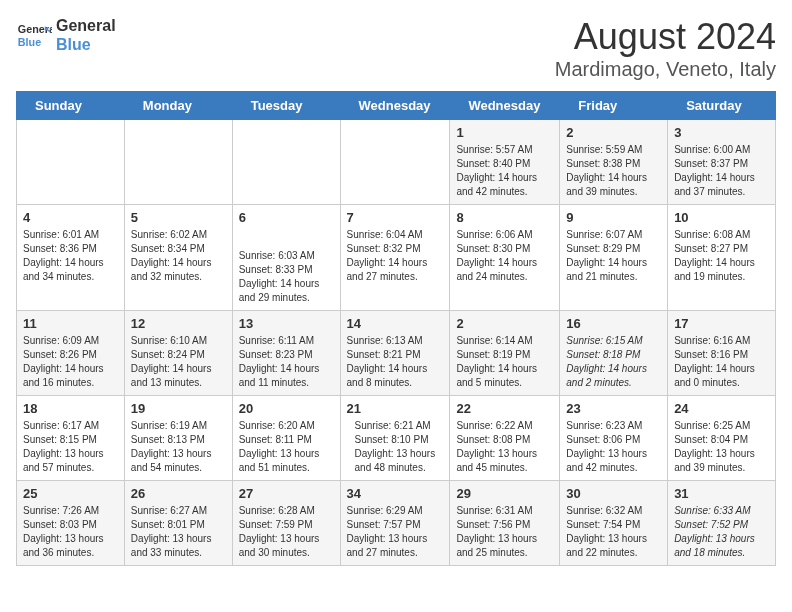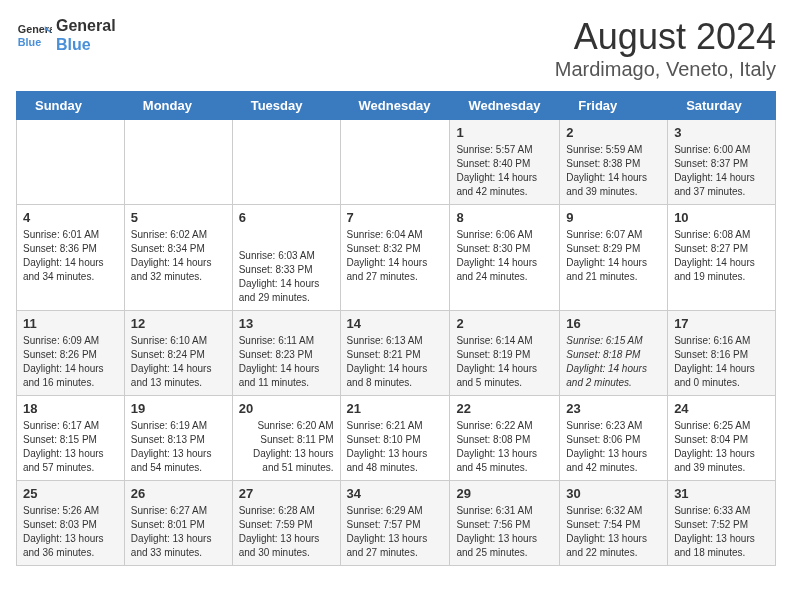--- a/index.html
+++ b/index.html
@@ -232,27 +232,27 @@
 Daylight: 13 hours and 57 minutes.</div>
         </td>
         <td>
           <div class="day-num">19</div>
           <div class="day-info" style="white-space: pre-line;">Sunrise: 6:19 AM
 Sunset: 8:13 PM
 Daylight: 13 hours and 54 minutes.</div>
         </td>
         <td>
           <div class="day-num">20</div>
-          <div class="day-info" style="white-space: pre-line; text-align: right;">Sunrise: 6:20 AM
+          <div class="day-info" style="white-space: pre-line;">Sunrise: 6:20 AM
 Sunset: 8:11 PM
 Daylight: 13 hours and 51 minutes.</div>
         </td>
         <td>
           <div class="day-num">21</div>
-          <div class="day-info" style="white-space: pre-line;">Sunrise: 6:21 AM
+          <div class="day-info" style="white-space: pre-line; margin-left: 8px;">Sunrise: 6:21 AM
 Sunset: 8:10 PM
 Daylight: 13 hours and 48 minutes.</div>
         </td>
         <td>
           <div class="day-num">22</div>
           <div class="day-info" style="white-space: pre-line;">Sunrise: 6:22 AM
 Sunset: 8:08 PM
 Daylight: 13 hours and 45 minutes.</div>
         </td>
         <td>
@@ -264,21 +264,21 @@
         <td>
           <div class="day-num">24</div>
           <div class="day-info" style="white-space: pre-line;">Sunrise: 6:25 AM
 Sunset: 8:04 PM
 Daylight: 13 hours and 39 minutes.</div>
         </td>
       </tr>
       <tr>
         <td>
           <div class="day-num">25</div>
-          <div class="day-info" style="white-space: pre-line;">Sunrise: 5:26 AM
+          <div class="day-info" style="white-space: pre-line;">Sunrise: 7:26 AM
 Sunset: 8:03 PM
 Daylight: 13 hours and 36 minutes.</div>
         </td>
         <td>
           <div class="day-num">26</div>
           <div class="day-info" style="white-space: pre-line;">Sunrise: 6:27 AM
 Sunset: 8:01 PM
 Daylight: 13 hours and 33 minutes.</div>
         </td>
         <td>
@@ -300,19 +300,19 @@
 Daylight: 13 hours and 25 minutes.</div>
         </td>
         <td>
           <div class="day-num">30</div>
           <div class="day-info" style="white-space: pre-line;">Sunrise: 6:32 AM
 Sunset: 7:54 PM
 Daylight: 13 hours and 22 minutes.</div>
         </td>
         <td>
           <div class="day-num">31</div>
-          <div class="day-info" style="white-space: pre-line;">Sunrise: 6:33 AM
+          <div class="day-info" style="white-space: pre-line; font-style: italic;">Sunrise: 6:33 AM
 Sunset: 7:52 PM
 Daylight: 13 hours and 18 minutes.</div>
         </td>
       </tr>
     </tbody>
 </table>
 
 </body></html>

